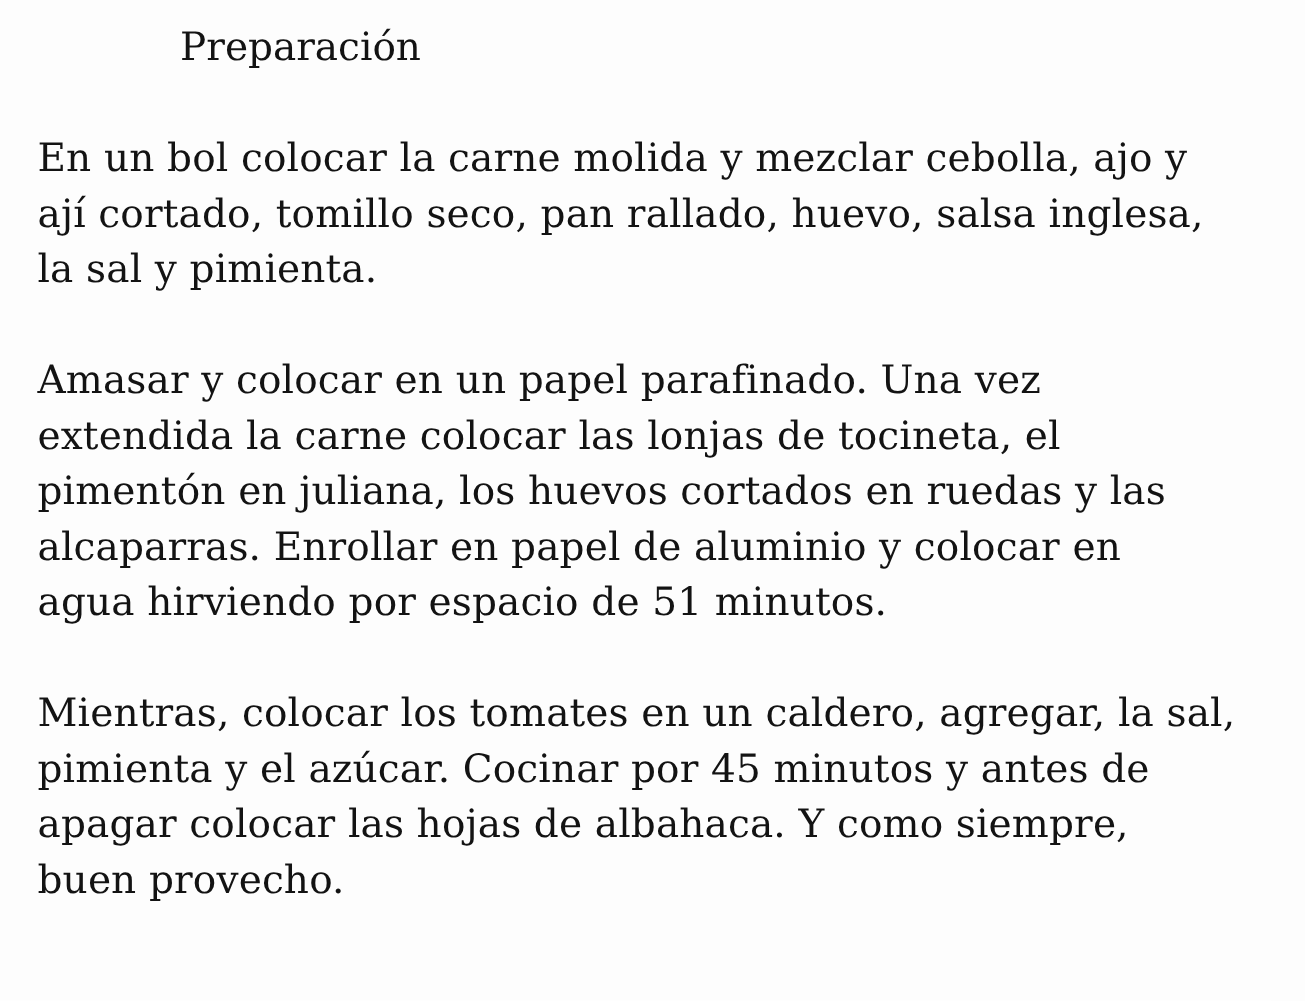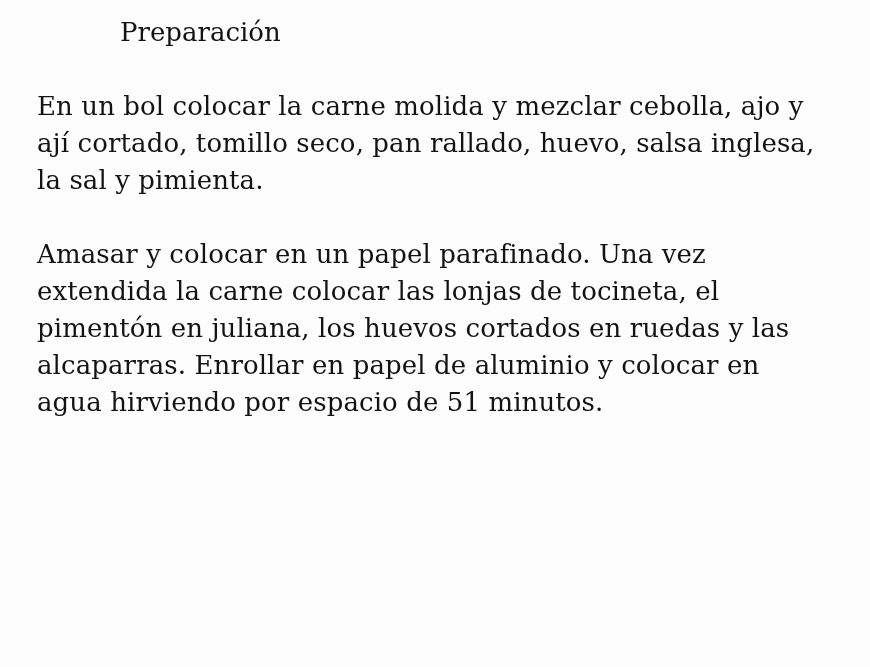--- a/index.html
+++ b/index.html
@@ -15,21 +15,21 @@
     font-family: "DejaVu Serif", "Liberation Serif", serif;
     padding: 14px 20px 4px 25px;
   }
   .doc-title {
     margin: 0 0 37px 95px;
     font-size: 26px;
     line-height: 37px;
     font-weight: normal;
   }
   .para {
-    margin: 12px;
+    margin: 0;
     font-size: 26px;
     line-height: 37px;
     white-space: pre;        
     letter-spacing: 0.1px;
   }
   .para + .para {
     margin-top: 37px;
   }
 </style>
 </head>
@@ -41,13 +41,17 @@
   <p class="para">En un bol colocar la carne molida y mezclar cebolla, ajo y
 ají cortado, tomillo seco, pan rallado, huevo, salsa inglesa,
 la sal y pimienta.</p>
 
   <p class="para">Amasar y colocar en un papel parafinado. Una vez
 extendida la carne colocar las lonjas de tocineta, el
 pimentón en juliana, los huevos cortados en ruedas y las
 alcaparras. Enrollar en papel de aluminio y colocar en
 agua hirviendo por espacio de 51 minutos.</p>
 
+  <p class="para">Mientras, colocar los tomates en un caldero, agregar, la sal,
+pimienta y el azúcar. Cocinar por 45 minutos y antes de
+apagar colocar las hojas de albahaca. Y como siempre,
+buen provecho.</p>
 </div>
 
 </body></html>

